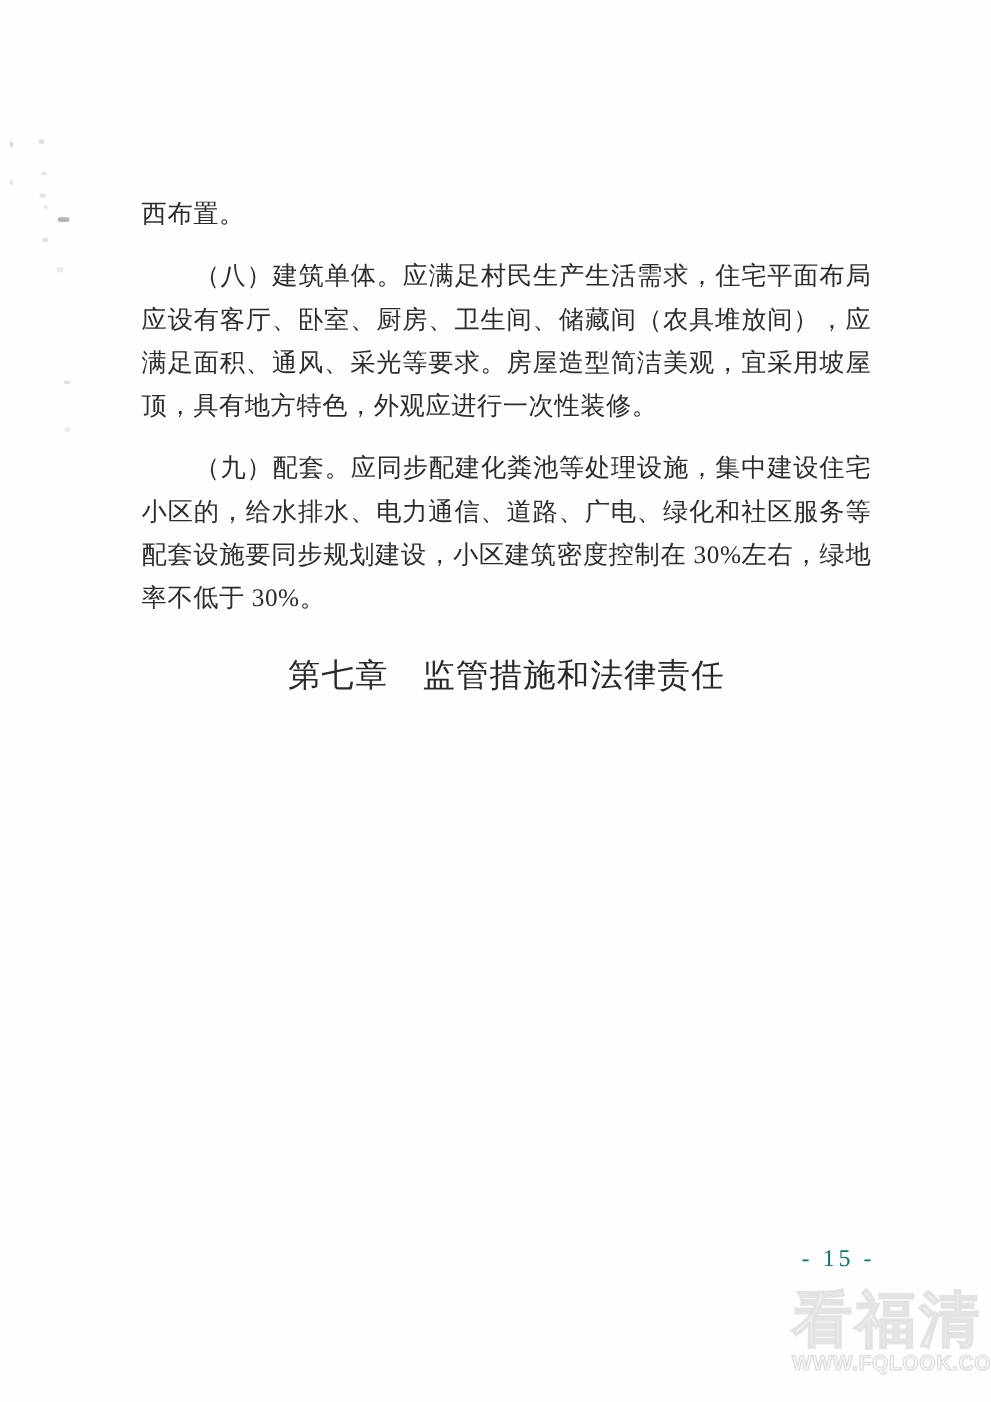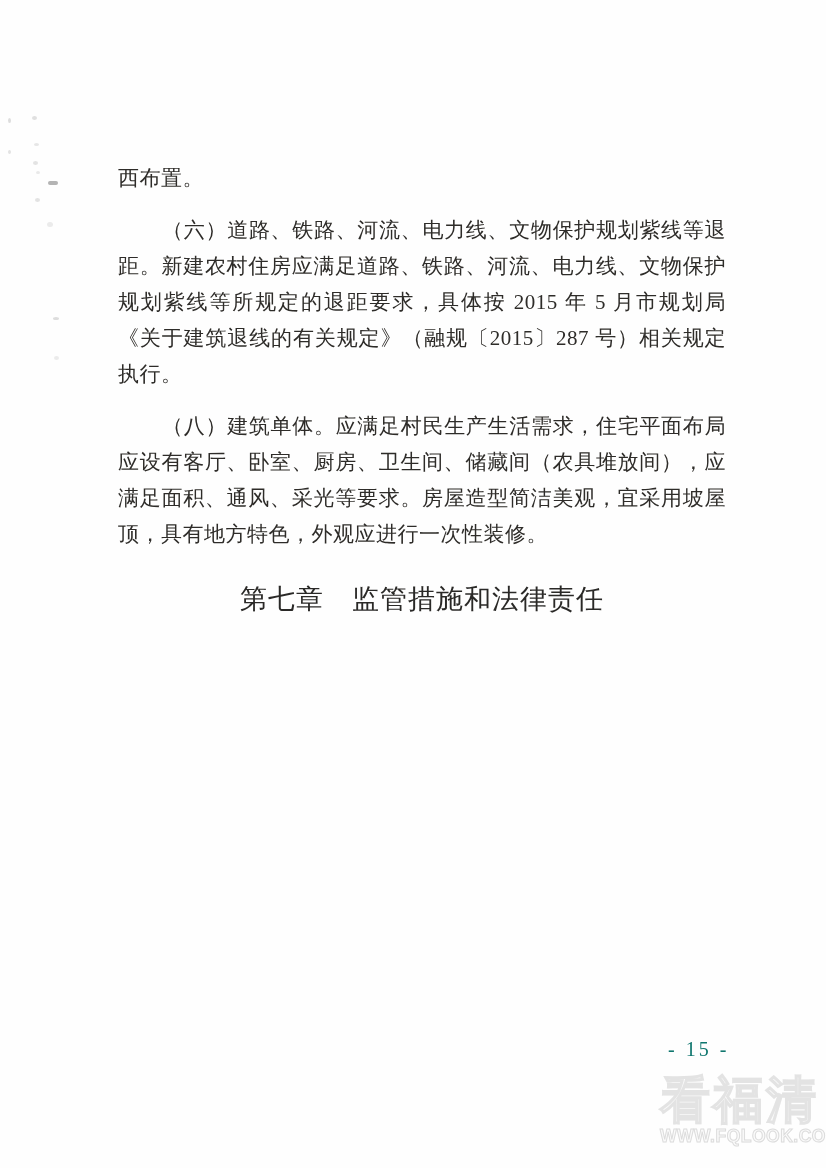--- a/index.html
+++ b/index.html
@@ -99,25 +99,25 @@
   <div class="speck" style="left:53px; top:317px; width:6px; height:3px; opacity:.22;"></div>
   <div class="speck" style="left:54px; top:356px; width:5px; height:4px; opacity:.13;"></div>
   <div class="speck" style="left:8px; top:118px; width:3px; height:5px; opacity:.22;"></div>
   <div class="speck" style="left:8px; top:150px; width:3px; height:4px; opacity:.18;"></div>
 </div>
 
 <div class="page-content">
 
   <p class="body-para"><span>西布置。</span></p>
 
-  <p class="body-para indent"><span>（六）道路、铁路、河流、电力线、文物保护规划紫线等退距。新建农村住房应满足道路、铁路、河流、电力线、文物保护规划紫线等所规定的退距要求，具体按 2015 年 5 月市规划局《关于建筑退线的有关规定》（融规〔2015〕287 号）相关规定执行。</span></p>
 
 
   <p class="body-para indent"><span>（八）建筑单体。应满足村民生产生活需求，住宅平面布局应设有客厅、卧室、厨房、卫生间、储藏间（农具堆放间），应满足面积、通风、采光等要求。房屋造型简洁美观，宜采用坡屋顶，具有地方特色，外观应进行一次性装修。</span></p>
 
+  <p class="body-para indent"><span>（九）配套。应同步配建化粪池等处理设施，集中建设住宅小区的，给水排水、电力通信、道路、广电、绿化和社区服务等配套设施要同步规划建设，小区建筑密度控制在 30%左右，绿地率不低于 30%。</span></p>
 
   <h2 class="chapter-heading">第七章　监管措施和法律责任</h2>
 
 
 
 
 </div>
 
 <div class="page-number">- 15 -</div>
 

